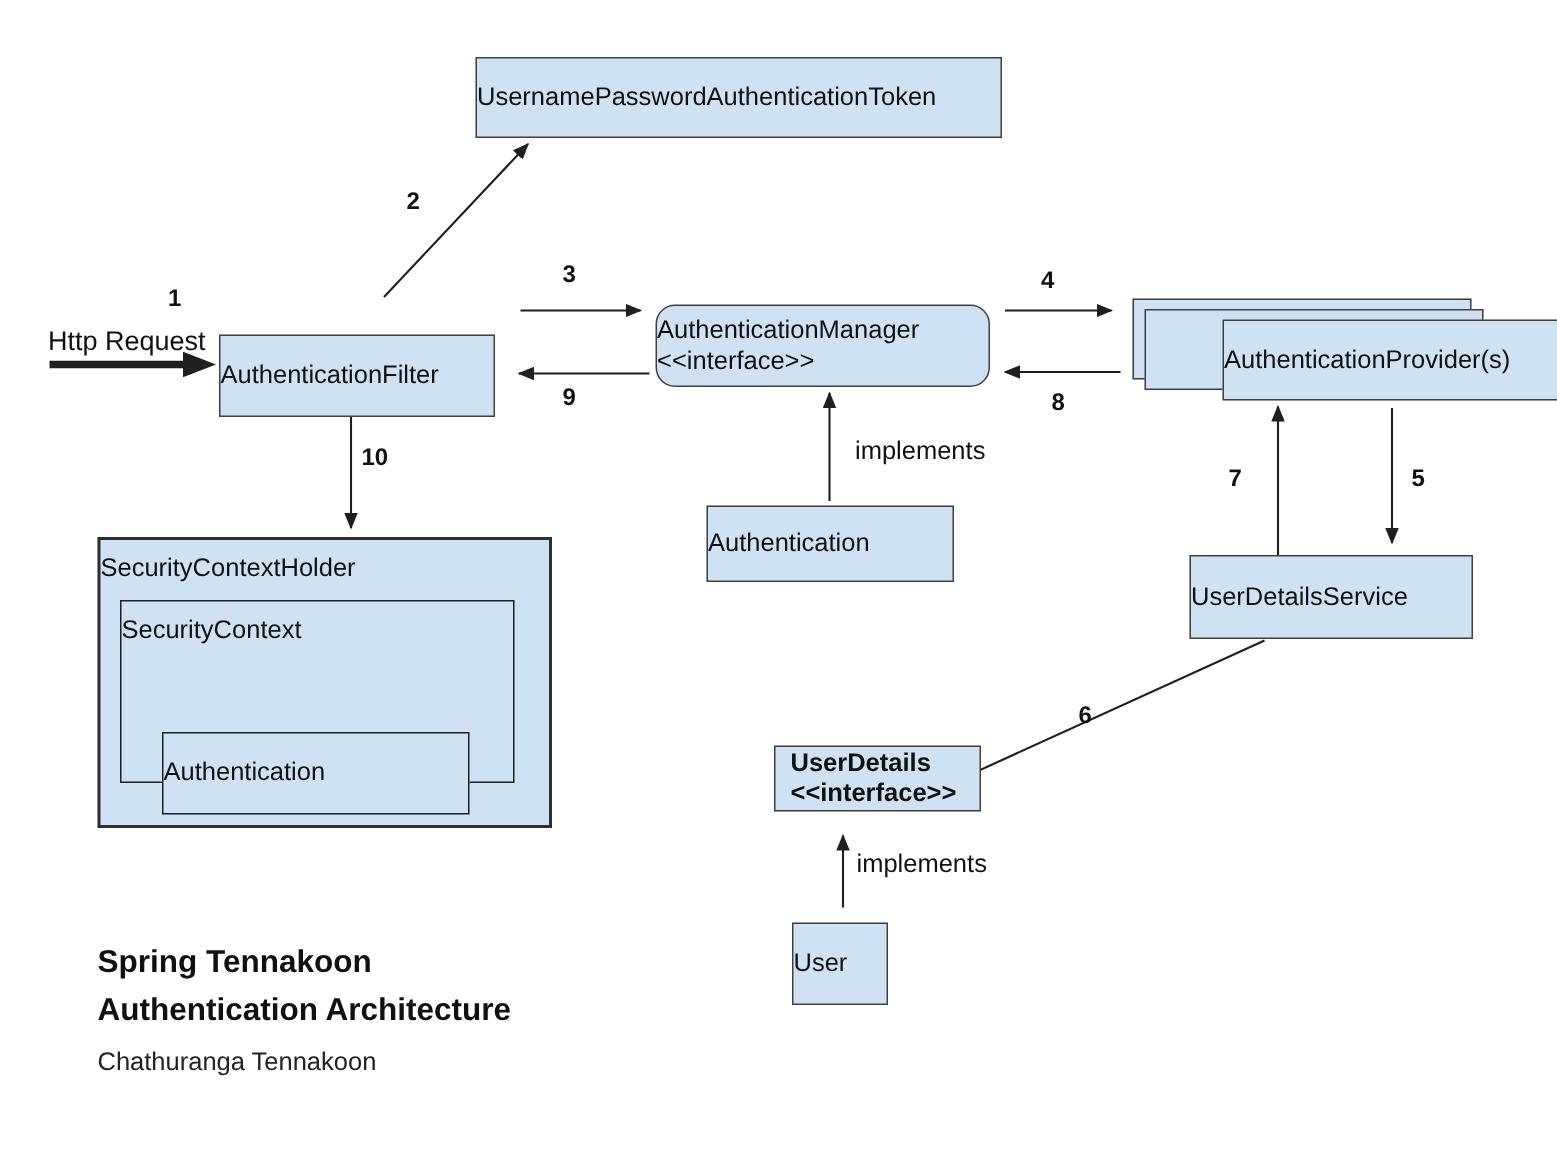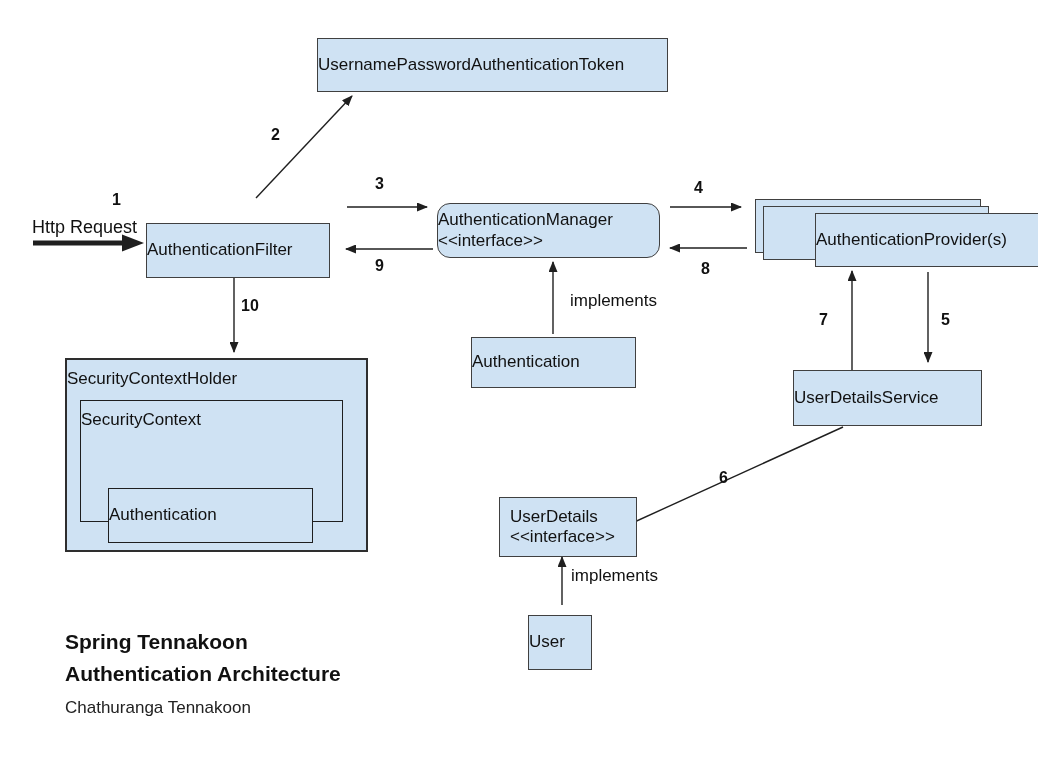--- a/index.html
+++ b/index.html
@@ -133,21 +133,21 @@
   </div>
 
   <div class="box" style="left:471px; top:337px; width:165px; height:51px;">
     <span>Authentication</span>
   </div>
 
   <div class="box" style="left:793px; top:370px; width:189px; height:56px;">
     <span>UserDetailsService</span>
   </div>
 
-  <div class="box left-text" style="left:499px; top:497px; width:138px; height:60px;">
+  <div class="box left-text" style="left:516px; top:497px; width:138px; height:44px;font-weight:bold;">
     <span>UserDetails</span>
     <span>&lt;&lt;interface&gt;&gt;</span>
   </div>
 
   <div class="box" style="left:528px; top:615px; width:64px; height:55px;">
     <span>User</span>
   </div>
 
   <div class="box top-label sch-outer" style="left:65px; top:358px; width:303px; height:194px;">
     <span>SecurityContextHolder</span>

